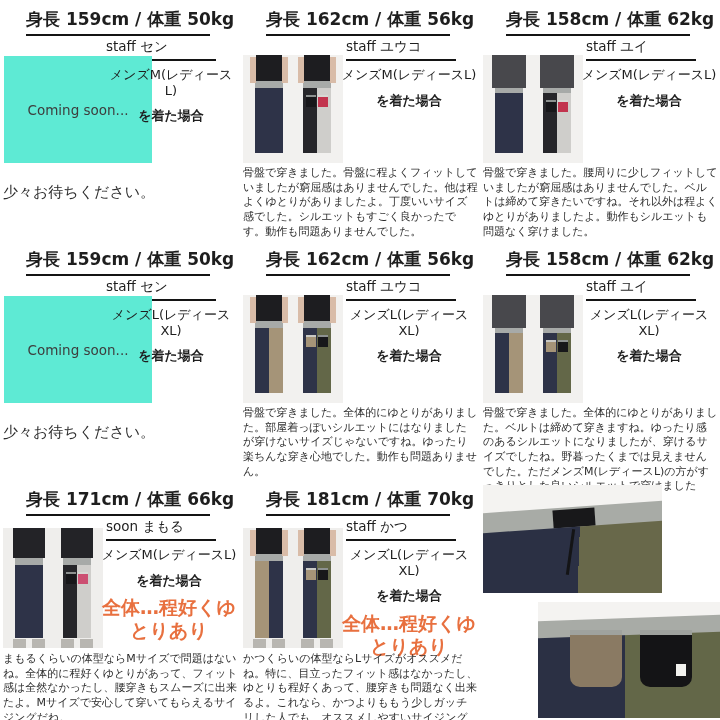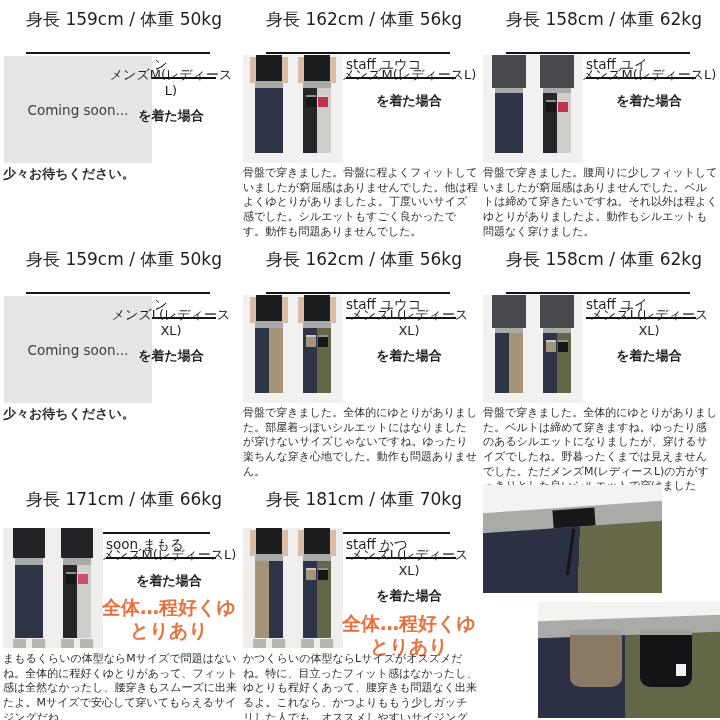--- a/index.html
+++ b/index.html
@@ -1,30 +1,30 @@
 <!DOCTYPE html>
 <html><head>
 <meta charset="utf-8">
 <style>
   html,body{margin:0;padding:0;background:#fff;}
   body{font-family:"DejaVu Sans","Liberation Sans",sans-serif;color:#1e1e1e;}
   #page{position:relative;width:720px;height:720px;background:#fff;overflow:hidden;}
   .grid{position:absolute;inset:0;display:grid;grid-template-columns:240px 240px 240px;grid-template-rows:240px 240px 240px;}
   .cell{position:relative;width:240px;height:240px;}
-  .hd-title{font-weight:normal;font-size:17px;letter-spacing:0;text-align:center;margin:8px 30px 0 26px;padding-bottom:21px;border-bottom:2px solid #141414;white-space:nowrap;}
+  .hd-title{font-weight:bold;font-size:17px;letter-spacing:0;text-align:center;margin:8px 30px 0 26px;padding-bottom:3px;border-bottom:2px solid #141414;white-space:nowrap;}
   .hd-staff{font-size:13.5px;margin:1px 24px 0 106px;padding:1px 0 3px;border-bottom:2px solid #141414;white-space:nowrap;}
   .info{position:absolute;top:48px;left:100px;right:2px;text-align:center;font-size:13px;line-height:1.2;margin-top:19px;}
   .info .l2{margin-top:10px;font-weight:bold;}
   .info .fit{margin-top:8px;font-size:19px;font-weight:bold;}
   .cell.c1 .info{left:104px;}
   .review{position:absolute;top:166px;left:3px;right:2px;font-size:11px;line-height:1.33;color:#2d2d2d;text-align:left;}
   .row3 .review{top:172px;}
-  .wait{top:165px;font-size:13px;font-weight:bold;}
+  .wait{top:183px;font-size:15px;}
   
-  .csbox{position:absolute;top:56px;left:4px;width:148px;height:107px;background:#e5e5e5;display:flex;align-items:center;justify-content:center;font-size:13.5px;color:#3d3d3d;}
+  .csbox{position:absolute;top:56px;left:4px;width:148px;height:107px;background:#5eead4;display:flex;align-items:center;justify-content:center;font-size:13.5px;color:#3d3d3d;}
   
   .photo{position:absolute;top:55px;left:3px;width:100px;height:108px;background:#f2f1ef;display:flex;justify-content:space-evenly;}
   .row3 .photo{top:48px;height:120px;background:#efeeec;}
   .fig{position:relative;width:42px;height:100%;}
   .fig::before{content:"";position:absolute;top:0;left:8px;right:8px;height:26px;background:#1d1d20;}
   .fig.arms::after{content:"";position:absolute;top:2px;left:2px;width:6px;height:26px;background:#d9bca8;box-shadow:32px 0 0 #d9bca8;}
   .fig.graytop::before{background:#48484c;left:4px;right:4px;height:33px;}
   .fig.tee::before{background:#232327;left:5px;right:5px;height:30px;}
   .legs{position:absolute;top:26px;left:7px;right:7px;bottom:10px;border-top:7px solid #a7aaa8;}
   .fig.graytop .legs{top:33px;border-top-width:5px;}

